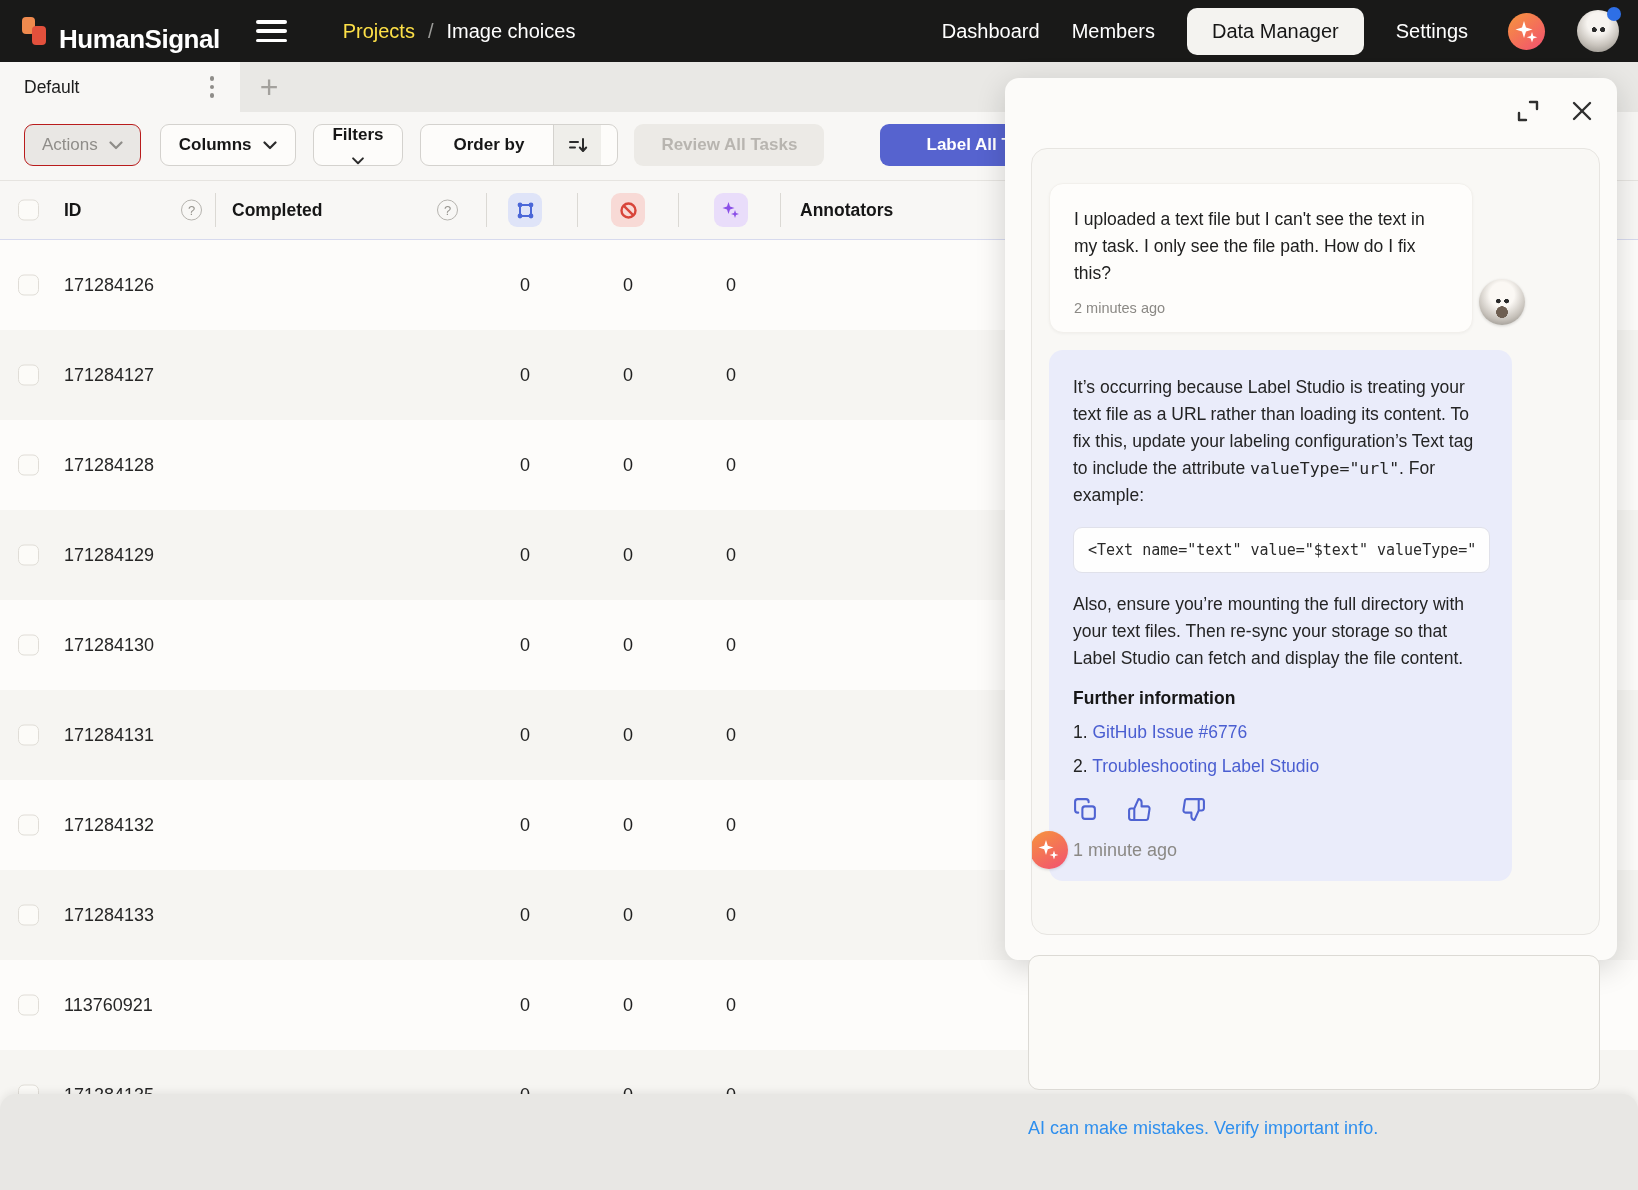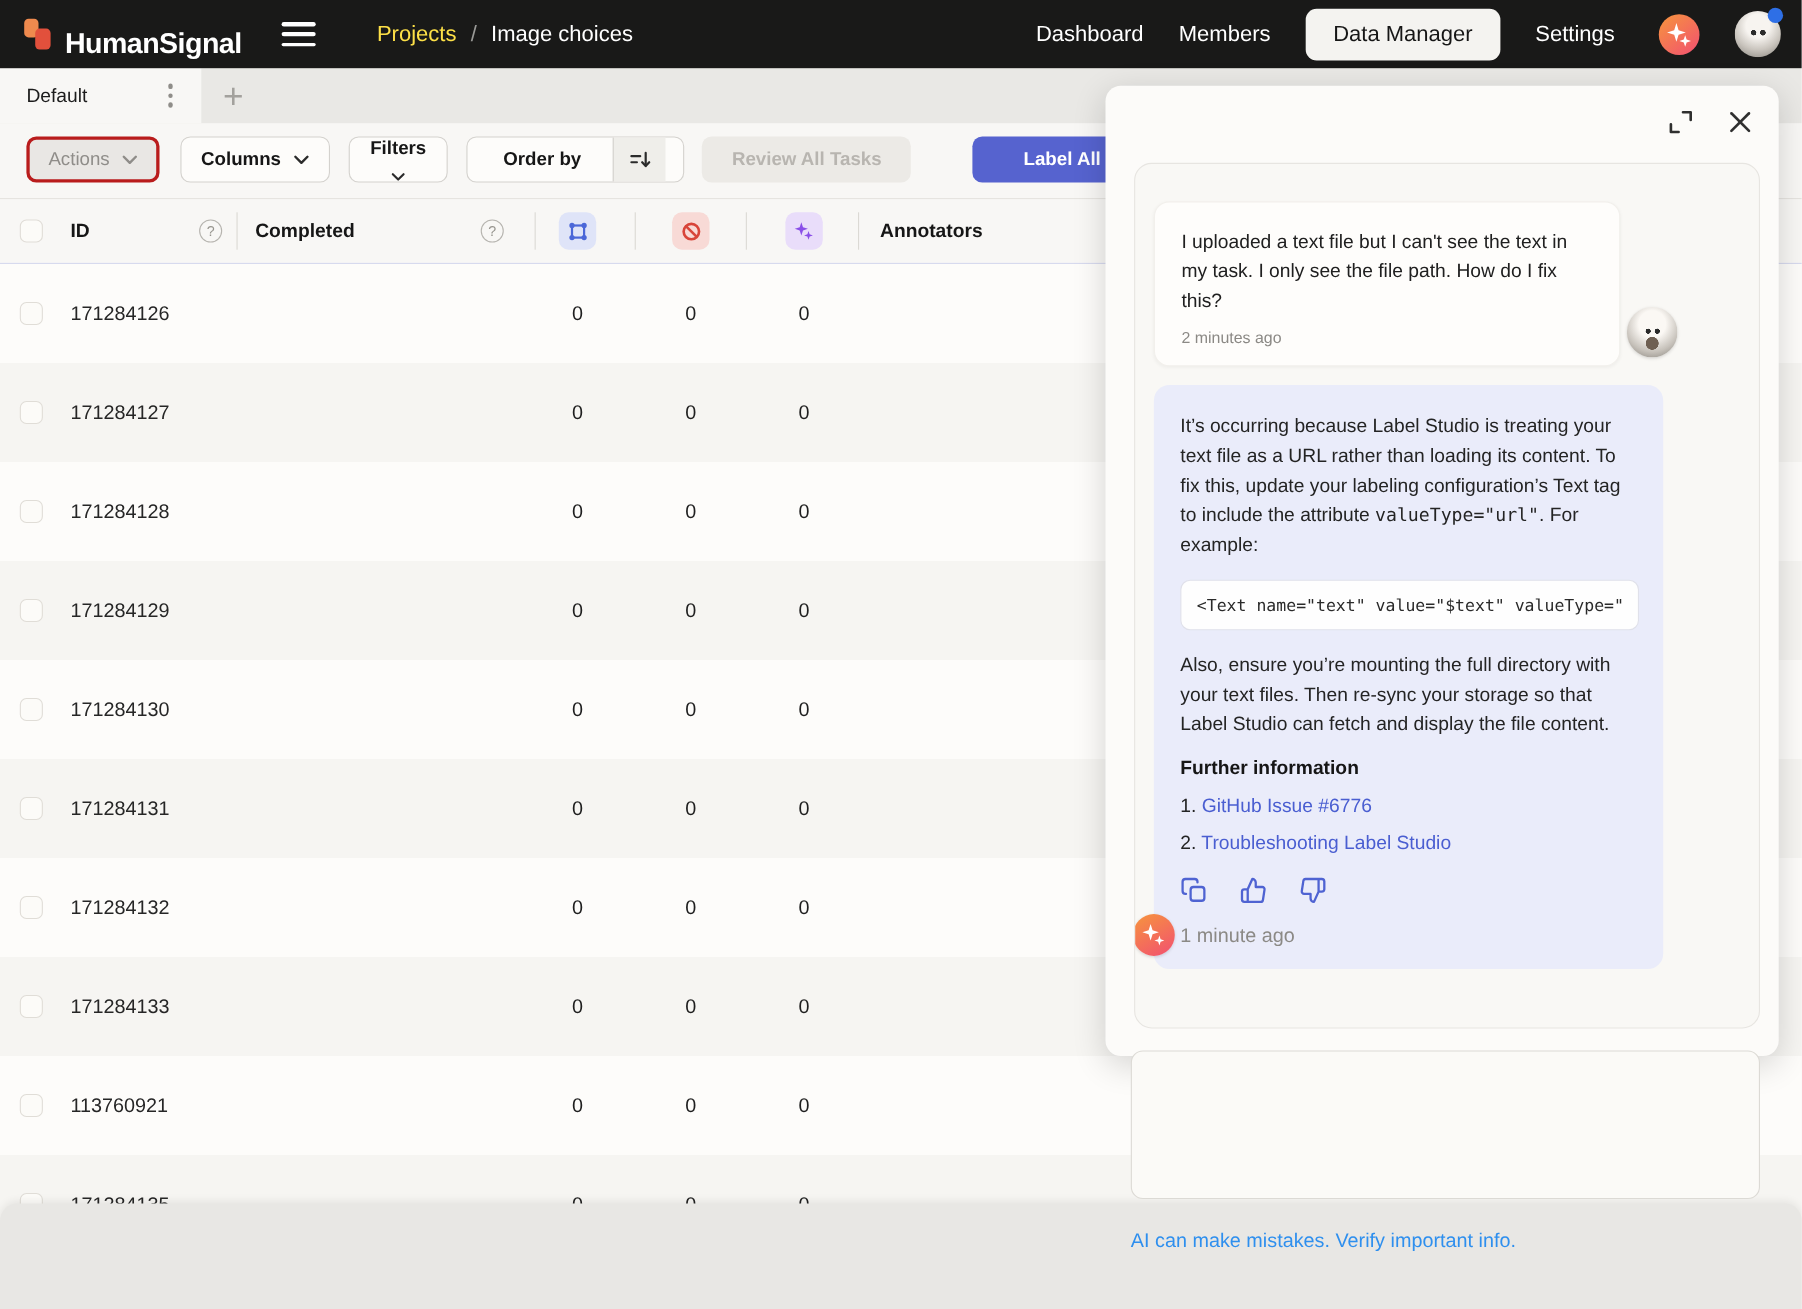--- a/index.html
+++ b/index.html
@@ -27,32 +27,32 @@
                  background:linear-gradient(140deg,#f6923f 5%,#f2536f 95%); position:relative; flex:none; }
   .sparkle-btn svg { position:absolute; inset:0; }
   .nav-avatar { width:42px; height:42px; border-radius:50%; margin-left:0; position:relative; cursor:pointer; flex:none;
                 background: radial-gradient(circle at 41% 47%, #2b2b2b 0 7%, rgba(0,0,0,0) 8%),
                             radial-gradient(circle at 61% 47%, #2b2b2b 0 7%, rgba(0,0,0,0) 8%),
                             radial-gradient(circle at 50% 32%, #f7f4f0 0 30%, #c9c4bd 62%, #837f78 100%); }
   .nav-avatar .badge { position:absolute; top:-3px; right:-2px; width:14px; height:14px; border-radius:50%; background:#2e6fe6; }
 
   
   .tabbar { position:absolute; top:62px; left:0; width:1638px; height:50px; background:#e9e8e5; display:flex; z-index:5; }
-  .tab-active { width:183px; background:#f8f7f5; display:flex; align-items:center; padding:0 20px 0 24px; cursor:pointer; }
+  .tab-active { width:240px; background:#f8f7f5; display:flex; align-items:center; padding:0 20px 0 24px; cursor:pointer; }
   .tab-label { font-size:17.5px; color:#1c1c1c; }
   .tab-kebab { margin-left:auto; display:flex; flex-direction:column; gap:4px; padding:6px; cursor:pointer; }
   .tab-kebab i { width:4.5px; height:4.5px; border-radius:50%; background:#8f8d89; }
   .tab-add { width:58px; display:flex; align-items:center; justify-content:center; font-size:32px; font-weight:300;
              color:#a3a19d; cursor:pointer; }
 
   
   .main { position:absolute; top:112px; left:0; width:1638px; height:1078px; background:#f8f7f5; }
   .toolbar { position:absolute; top:12px; left:24px; height:42px; display:flex; align-items:center; }
   .btn { height:42px; border-radius:9px; font-size:17px; display:flex; align-items:center; cursor:pointer; flex:none; }
-  .btn-actions { background:#e9e7e4; border:3px solid #b91c1c; color:#8f8d89; padding:0 17px; gap:11px; margin-right:19px; }
+  .btn-actions { background:#e9e7e4; border:1px solid #b91c1c; color:#8f8d89; padding:0 17px; gap:11px; margin-right:19px; }
   .btn-white { background:#fdfcfa; border:1px solid #d4d2ce; color:#161616; font-weight:700; padding:0 18px; gap:12px; }
   .btn-columns { margin-right:17px; }
   .btn-filters { margin-right:17px;flex-direction:column; }
   .btn-orderby { padding:16px; overflow:hidden; margin-right:16px; }
   .orderby-text { padding:0 17px; }
   .orderby-iconseg { width:48px; height:42px; background:#efeeea; border-left:1px solid #d4d2ce;
                      display:flex; align-items:center; justify-content:center; cursor:pointer; }
   .btn-review { background:#eceae6; color:#b8b5b0; font-weight:700; padding:0 27px; margin-right:56px; }
   .btn-label { background:#5663cf; color:#fff; font-weight:700; width:214px; justify-content:center; }
   .chev { width:14px; height:9px; }

